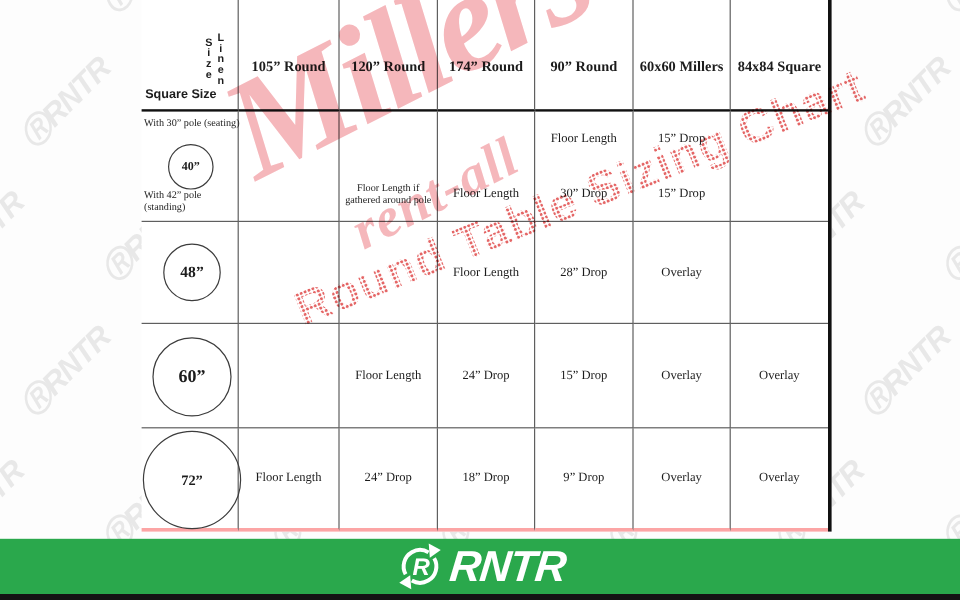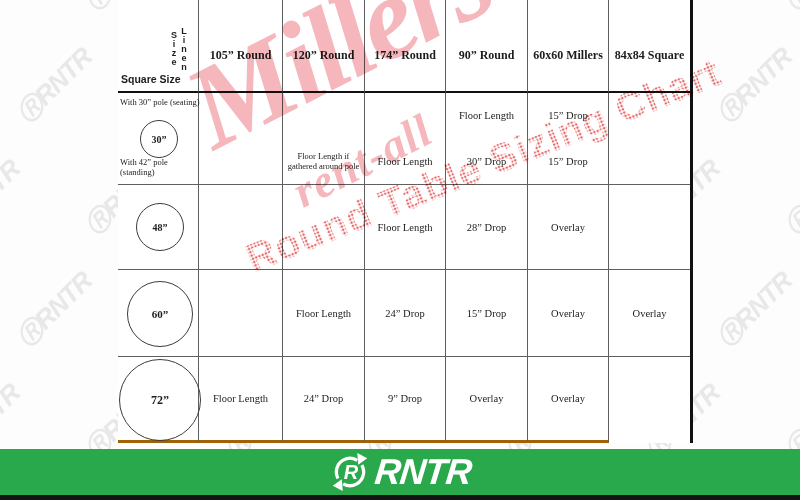--- a/index.html
+++ b/index.html
@@ -28,21 +28,21 @@
     border-right:1px solid #5f5f5f;border-bottom:1px solid #5f5f5f;
     display:flex;align-items:center;justify-content:center;
     font-size:10.5px;color:#1c1c1c;text-align:center;
   }
   .cell:nth-child(7n){border-right:none;text-align:right;}
   .hdr{
     font-weight:bold;font-size:12px;
     border-bottom:2.5px solid #111;
     align-items:flex-start;padding-top:48px;
   }
-  .lastrow{border-bottom:3px solid #a16207;}
+  .lastrow{border-bottom:3px solid #fca5a5;}
   .corner{border-bottom:2.5px solid #111;}
   .linen{
     position:absolute;top:5px;right:9px;
     writing-mode:vertical-rl;text-orientation:upright;
     font:bold 9px "Liberation Sans",sans-serif;letter-spacing:-1px;
   }
   .tsize{
     position:absolute;left:3px;bottom:6px;
     font:bold 10.5px "Liberation Sans",sans-serif;white-space:nowrap;
   }
@@ -53,22 +53,22 @@
   .sizecell{justify-content:flex-start;align-items:flex-start;}
   .note{position:absolute;font-size:8.5px;text-align:left;line-height:1.2;}
   .note-top{top:4px;left:2px;white-space:nowrap;}
   .note-bottom{bottom:7px;left:2px;width:62px;}
   .circle{
     position:absolute;border:1px solid #3c3c3c;border-radius:50%;
     display:flex;align-items:center;justify-content:center;
     font-weight:bold;background:transparent;
   }
   .c30{width:36px;height:36px;left:22px;top:27px;font-size:10px;}
-  .c48{width:46px;height:46px;left:18px;top:18px;font-size:10px;}
-  .c60{width:64px;height:64px;left:9px;top:11px;font-size:11px;}
+  .c48{width:46px;height:46px;left:18px;top:18px;font-size:13px;}
+  .c60{width:64px;height:64px;left:9px;top:11px;font-size:15px;}
   .c72{width:80px;height:80px;left:1px;top:2px;font-size:12px;}
   
   #pink-layer{position:absolute;inset:0;z-index:2;pointer-events:none;mix-blend-mode:multiply;}
   .brand1{
     position:absolute;left:196px;top:48px;
     font:italic bold 118px "Liberation Serif",serif;
     transform:rotate(-27deg);transform-origin:left center;
     white-space:nowrap;opacity:.88;letter-spacing:-4px;
   }
   .brand2{
@@ -150,21 +150,21 @@
   </div>
   <div class="cell hdr">105” Round</div>
   <div class="cell hdr">120” Round</div>
   <div class="cell hdr">174” Round</div>
   <div class="cell hdr">90” Round</div>
   <div class="cell hdr">60x60 Millers</div>
   <div class="cell hdr">84x84 Square</div>
 
   <div class="cell sizecell">
     <span class="note note-top">With 30” pole (seating)</span>
-    <span class="circle c30">30”</span>
+    <span class="circle c30">40”</span>
     <span class="note note-bottom">With 42” pole (standing)</span>
   </div>
   <div class="cell split">
     <span class="half"></span>
     <span class="half"></span>
   </div>
   <div class="cell split">
     <span class="half"></span>
     <span class="half tiny">
         <span class="tiny-inner">Floor Length if gathered around pole</span>
@@ -205,20 +205,21 @@
   <div class="cell">24” Drop</div>
   <div class="cell">15” Drop</div>
   <div class="cell">Overlay</div>
   <div class="cell">Overlay</div>
 
   <div class="cell sizecell lastrow">
     <span class="circle c72">72”</span>
   </div>
   <div class="cell lastrow">Floor Length</div>
   <div class="cell lastrow">24” Drop</div>
+  <div class="cell lastrow">18” Drop</div>
   <div class="cell lastrow">9” Drop</div>
   <div class="cell lastrow">Overlay</div>
   <div class="cell lastrow">Overlay</div>
 </div>
 
 <div id="pink-layer">
   <span class="brand1" style="color: rgb(244, 173, 178);">Millers</span>
   <span class="brand2" style="color: rgb(244, 173, 178);">rent-all</span>
   <span class="charttitle" id="chart-title-wm" style="background-image: radial-gradient(rgb(226, 85, 85) 1.1px, rgba(0, 0, 0, 0) 1.5px);">Round Table Sizing Chart</span>
 </div>

